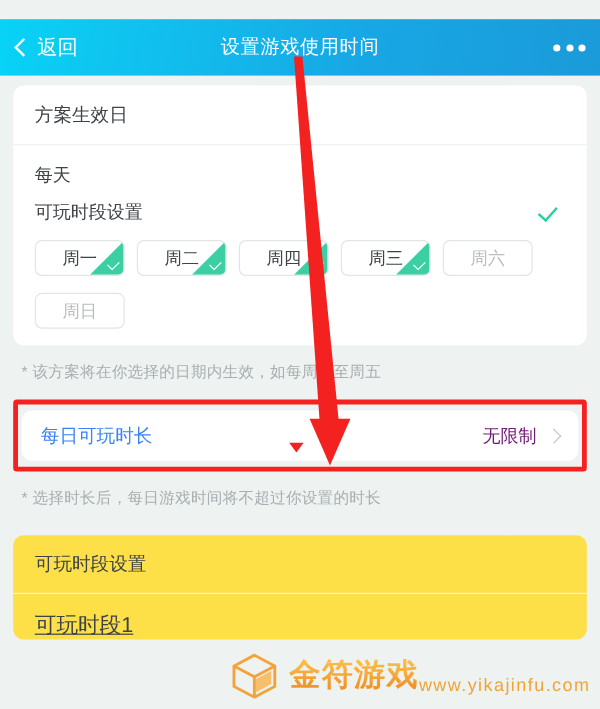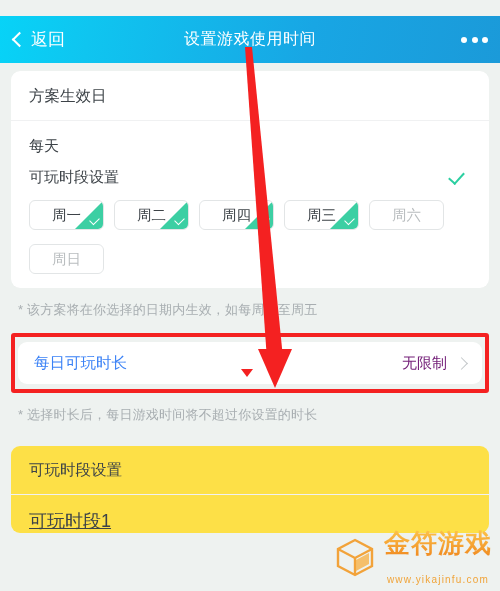--- a/index.html
+++ b/index.html
@@ -259,36 +259,36 @@
     right: 8px;
     bottom: 6px;
     z-index: 15;
     display: flex;
     align-items: center;
     gap: 7px;
     pointer-events: none;
   }
   .wm-text {
     display: flex;
-    flex-direction: column;
+    flex-direction: row;
     align-items: center;
   }
   .wm-title {
     font-size: 26px;
     font-weight: bold;
     letter-spacing: 1px;
     background: linear-gradient(180deg, #fcc24a 0%, #f08a21 100%);
     -webkit-background-clip: text;
     background-clip: text;
     color: #f2972a;
     -webkit-text-fill-color: transparent;
     line-height: 1.05;
   }
   .wm-url {
-    font-size: 10px;
+    font-size: 15px;
     color: #f0a43a;
     letter-spacing: 1.2px;
     margin-top: 17px;
   }
 </style>
 </head>
 <body>
 
 <div class="header">
   <div class="back-btn">

